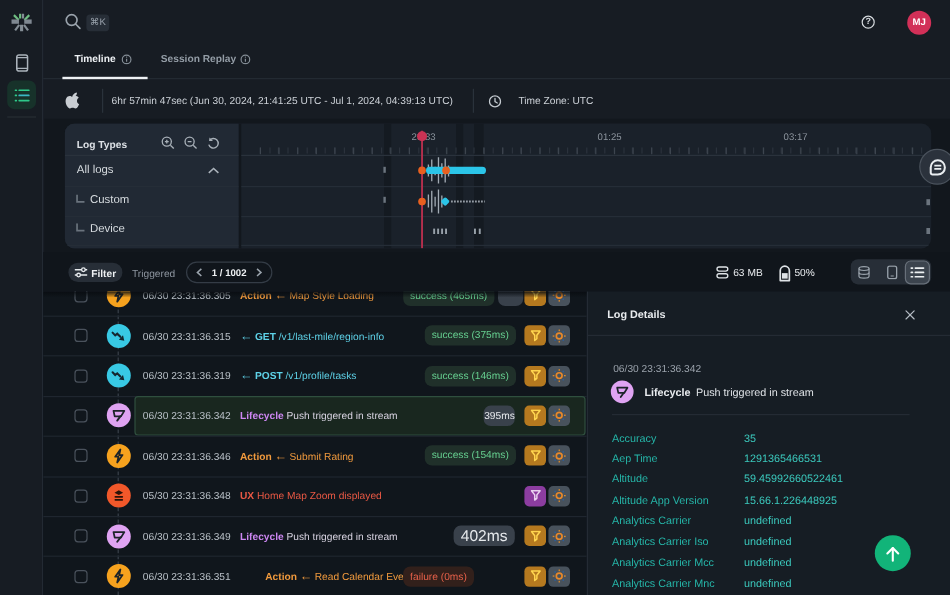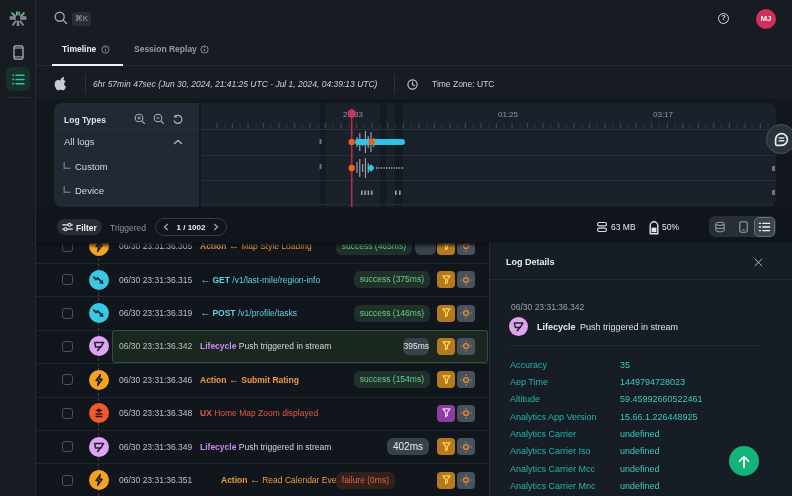--- a/index.html
+++ b/index.html
@@ -67,21 +67,21 @@
     <circle cx="4.5" cy="4.5" r="3.6" fill="none" stroke="#848d96" stroke-width="1"></circle>
     <line x1="4.5" y1="4" x2="4.5" y2="6.4" stroke="#848d96" stroke-width="1"></line>
     <circle cx="4.5" cy="2.6" r="0.6" fill="#848d96"></circle>
   </svg>
 
 <svg class="abs" style="left:53px;top:75px;" width="16" height="19" viewBox="0 0 16 19">
   <path fill="#c9cdd2" d="M8.2 4.6c.9-1.2 2.4-2 3.7-2 .1 1.3-.4 2.6-1.2 3.5-.9 1-2.3 1.8-3.6 1.7-.2-1.2.4-2.5 1.1-3.2z" transform="scale(0.8) translate(2,0)"></path>
   <path fill="#c9cdd2" d="M11.9 9.9c0-2.2 1.8-3.3 1.9-3.4-1-1.5-2.6-1.7-3.2-1.7-1.4-.1-2.6.8-3.3.8-.7 0-1.7-.8-2.9-.8-1.5 0-2.8.9-3.6 2.2-1.5 2.6-.4 6.5 1.1 8.6.7 1 1.6 2.2 2.7 2.1 1.1 0 1.5-.7 2.8-.7 1.3 0 1.7.7 2.9.7 1.2 0 2-1 2.7-2.1.8-1.2 1.2-2.4 1.2-2.4s-2.3-.9-2.3-3.3z" transform="scale(0.8) translate(2,1.5)"></path>
 </svg>
 <div class="abs" style="left:85px;top:74px;width:1px;height:20px;background:#2a323b;"></div>
-<div class="abs" style="left:93px;top:79px;color:#ccd1d7;font-size:8.5px;font-style:italic;">6hr 57min 47sec (Jun 30, 2024, 21:41:25 UTC - Jul 1, 2024, 04:39:13 UTC)</div>
+<div class="abs" style="left:93px;top:79px;color:#ccd1d7;font-size:8.5px;">6hr 57min 47sec (Jun 30, 2024, 21:41:25 UTC - Jul 1, 2024, 04:39:13 UTC)</div>
 <div class="abs" style="left:394px;top:74px;width:1px;height:20px;background:#2a323b;"></div>
 <svg class="abs" style="left:407px;top:79px;" width="11" height="11" viewBox="0 0 11 11">
   <circle cx="5.5" cy="5.5" r="4.6" fill="none" stroke="#c3c9cf" stroke-width="1.1"></circle>
   <path d="M5.5 3v2.7l1.9 1.1" fill="none" stroke="#c3c9cf" stroke-width="1.1" stroke-linecap="round"></path>
 </svg>
 <div class="abs" style="left:432px;top:79px;color:#ccd1d7;font-size:8.5px;">Time Zone: UTC</div>
 
 <div class="abs" style="left:37px;top:99px;width:755px;height:111px;background:#12171d;"></div>
 <div class="abs" style="left:54px;top:103px;width:722px;height:104px;border-radius:8px;background:#1a212a;overflow:hidden;">
 
@@ -498,21 +498,21 @@
     </svg>
     </div>
     <div style="position:absolute;left:0;top:153.5px;width:453px;height:1px;background:#1f262f;"></div>
     <div style="position:absolute;left:25.5px;top:131.3px;width:11px;height:11px;border:1.2px solid #4a525c;border-radius:3px;"></div>
     <div style="position:absolute;left:53px;top:126.8px;width:20px;height:20px;border-radius:50%;background:#f6a21e;">
       <svg width="20" height="20" viewBox="0 0 20 20" style="position:absolute;left:0;top:0;">
         <path d="M11.3 4.6L7 10.6h2.7L8.7 15.4l4.4-6.2h-2.8z" fill="none" stroke="#1c2329" stroke-width="1.5" stroke-linejoin="round"></path>
       </svg>
     </div>
     <div style="position:absolute;left:83px;top:131.8px;color:#b9c0c7;font-size:8.5px;">06/30 23:31:36.346</div>
-    <div style="position:absolute;left:164px;top:131.8px;color:#f19a3d;font-size:8.5px;white-space:nowrap;font-weight:bold;"><b>Action&nbsp;</b><span style="font-size:10.5px;line-height:0;letter-spacing:-0.5px;">←&nbsp;</span>Submit Rating</div>
+    <div style="position:absolute;left:164px;top:131.8px;color:#f19a3d;font-size:8.5px;white-space:nowrap;"><b>Action&nbsp;</b><span style="font-size:10.5px;line-height:0;letter-spacing:-0.5px;">←&nbsp;</span>Submit Rating</div>
     <div style="position:absolute;right:59px;top:128.3px;height:17px;line-height:17px;padding:0 6px;border-radius:6px;font-size:8.5px;background:#20302a;color:#66cf90;">success (154ms)</div>
     <div style="position:absolute;left:401px;top:128.3px;width:18px;height:17px;border-radius:4px;background:#b5791f;">
     <svg width="9" height="10" viewBox="0 0 9 10" style="position:absolute;left:4.5px;top:3.5px;">
         <path d="M0.9 0.9h7.2L5.4 4.4v2.9L3.6 8.7V4.4z" fill="none" stroke="#ffd54f" stroke-width="1.25" stroke-linejoin="round"></path>
       </svg>
     </div>
     <div style="position:absolute;left:421px;top:128.3px;width:18px;height:17px;border-radius:4px;background:#48525c;">
     <svg width="12" height="12" viewBox="0 0 12 12" style="position:absolute;left:3px;top:2.5px;">
       <circle cx="6" cy="6" r="2.4" fill="none" stroke="#e8892a" stroke-width="1.4"></circle>
       <g fill="#d98a2b">
@@ -567,21 +567,21 @@
     <div style="position:absolute;left:0;top:220.3px;width:453px;height:1px;background:#1f262f;"></div>
     <div style="position:absolute;left:25.5px;top:198.1px;width:11px;height:11px;border:1.2px solid #4a525c;border-radius:3px;"></div>
     <div style="position:absolute;left:53px;top:193.6px;width:20px;height:20px;border-radius:50%;background:#dfa3f2;">
       <svg width="20" height="20" viewBox="0 0 20 20" style="position:absolute;left:0;top:0;">
         <path d="M5.6 6.4h9l-2.8 4.6H6.6z" fill="none" stroke="#1c2329" stroke-width="1.5" stroke-linejoin="round"></path>
         <path d="M11.4 10.8l-2.7 3.7" stroke="#1c2329" stroke-width="1.6" stroke-linecap="round"></path>
       </svg>
     </div>
     <div style="position:absolute;left:83px;top:198.6px;color:#b9c0c7;font-size:8.5px;">06/30 23:31:36.349</div>
     <div style="position:absolute;left:164px;top:198.6px;color:#cd87f2;font-size:8.5px;white-space:nowrap;"><b style="color:#cd87f2">Lifecycle&nbsp;</b><span style="color:#d9d4e2">Push triggered in stream</span></div>
-    <div style="position:absolute;right:60px;top:195.1px;height:17px;line-height:17px;padding:0 6px;border-radius:6px;font-size:10px;background:#39414b;color:#e6e9ec;">402ms</div>
+    <div style="position:absolute;right:60px;top:195.1px;height:17px;line-height:17px;padding:0 6px;border-radius:6px;font-size:13px;background:#39414b;color:#e6e9ec;">402ms</div>
     <div style="position:absolute;left:401px;top:195.1px;width:18px;height:17px;border-radius:4px;background:#b5791f;">
     <svg width="9" height="10" viewBox="0 0 9 10" style="position:absolute;left:4.5px;top:3.5px;">
         <path d="M0.9 0.9h7.2L5.4 4.4v2.9L3.6 8.7V4.4z" fill="none" stroke="#ffd54f" stroke-width="1.25" stroke-linejoin="round"></path>
       </svg>
     </div>
     <div style="position:absolute;left:421px;top:195.1px;width:18px;height:17px;border-radius:4px;background:#48525c;">
     <svg width="12" height="12" viewBox="0 0 12 12" style="position:absolute;left:3px;top:2.5px;">
       <circle cx="6" cy="6" r="2.4" fill="none" stroke="#e8892a" stroke-width="1.4"></circle>
       <g fill="#d98a2b">
           <rect x="5.5" y="0.6" width="1.1" height="1.4"></rect>
@@ -646,24 +646,24 @@
       <path d="M5.6 6.4h9l-2.8 4.6H6.6z" fill="none" stroke="#1c2329" stroke-width="1.5" stroke-linejoin="round"></path>
       <path d="M11.4 10.8l-2.7 3.7" stroke="#1c2329" stroke-width="1.6" stroke-linecap="round"></path>
     </svg>
   <div class="abs" style="left:47px;top:79px;color:#e9ecef;font-size:9px;font-weight:bold;">Lifecycle</div>
   <div class="abs" style="left:90px;top:79px;color:#dfe3e7;font-size:9px;">Push triggered in stream</div>
   <div class="abs" style="left:20px;top:102px;width:248px;height:1px;background:#242b34;"></div>
   <div id="kv">
       <div style="position:absolute;left:20px;top:116.5px;color:#25b5a8;font-size:9px;">Accuracy</div>
       <div style="position:absolute;left:130px;top:116.5px;color:#3bc9bd;font-size:9px;">35</div>
       <div style="position:absolute;left:20px;top:133.8px;color:#25b5a8;font-size:9px;">Aep Time</div>
-      <div style="position:absolute;left:130px;top:133.8px;color:#3bc9bd;font-size:9px;">1449794728023</div>
+      <div style="position:absolute;left:130px;top:133.8px;color:#3bc9bd;font-size:9px;">1291365466531</div>
       <div style="position:absolute;left:20px;top:151.2px;color:#25b5a8;font-size:9px;">Altitude</div>
       <div style="position:absolute;left:130px;top:151.2px;color:#3bc9bd;font-size:9px;">59.45992660522461</div>
-      <div style="position:absolute;left:20px;top:168.5px;color:#25b5a8;font-size:9px;">Analytics App Version</div>
+      <div style="position:absolute;left:20px;top:168.5px;color:#25b5a8;font-size:9px;">Altitude App Version</div>
       <div style="position:absolute;left:130px;top:168.5px;color:#3bc9bd;font-size:9px;">15.66.1.226448925</div>
       <div style="position:absolute;left:20px;top:185.8px;color:#25b5a8;font-size:9px;">Analytics Carrier</div>
       <div style="position:absolute;left:130px;top:185.8px;color:#3bc9bd;font-size:9px;">undefined</div>
       <div style="position:absolute;left:20px;top:203.1px;color:#25b5a8;font-size:9px;">Analytics Carrier Iso</div>
       <div style="position:absolute;left:130px;top:203.1px;color:#3bc9bd;font-size:9px;">undefined</div>
       <div style="position:absolute;left:20px;top:220.5px;color:#25b5a8;font-size:9px;">Analytics Carrier Mcc</div>
       <div style="position:absolute;left:130px;top:220.5px;color:#3bc9bd;font-size:9px;">undefined</div>
       <div style="position:absolute;left:20px;top:237.8px;color:#25b5a8;font-size:9px;">Analytics Carrier Mnc</div>
       <div style="position:absolute;left:130px;top:237.8px;color:#3bc9bd;font-size:9px;">undefined</div>
     </div>

